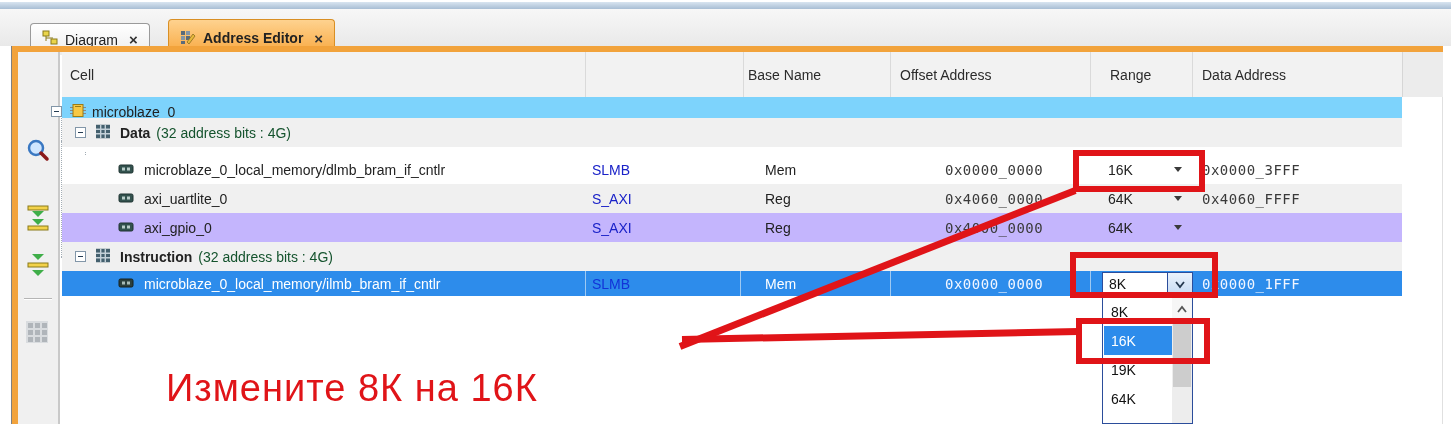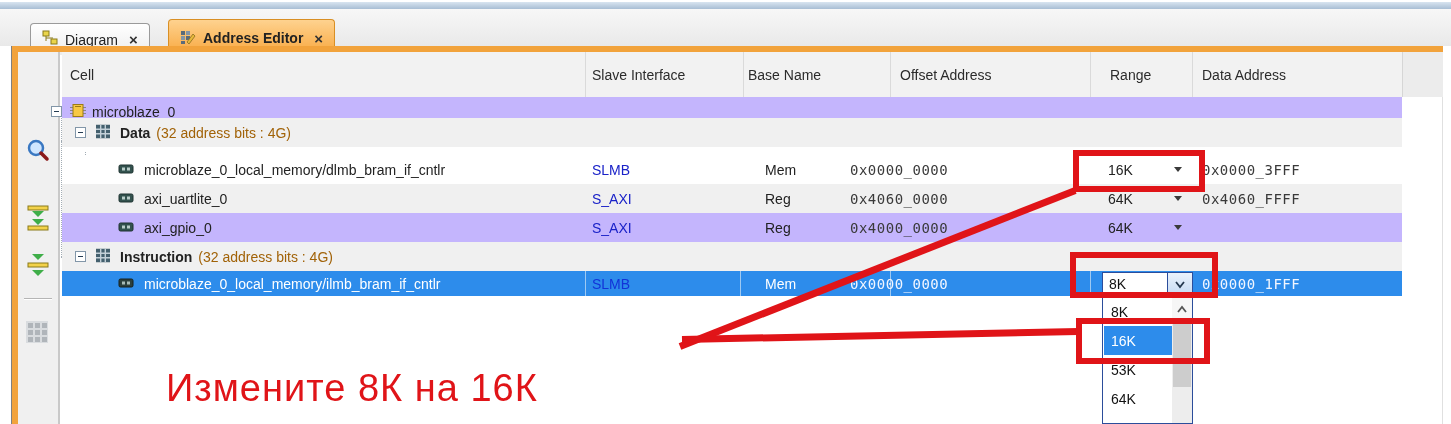--- a/index.html
+++ b/index.html
@@ -32,22 +32,22 @@
          font-size:14px;color:#2b2b2b;}
   .thead .h{position:absolute;top:0;height:100%;display:flex;align-items:center;}
   .hsep{position:absolute;top:0;width:1px;height:100%;background:#dadada;}
   .thead-fill{position:absolute;left:1402px;top:52px;width:40px;height:45px;background:#ececec;
               border-left:1px solid #d6d6d6;}
   
   .row{position:absolute;left:62px;width:1340px;height:29px;font-size:14px;}
   .row .ctext{position:absolute;top:0;height:100%;display:flex;align-items:center;white-space:nowrap;}
   .mono{font-family:"DejaVu Sans Mono",monospace;letter-spacing:.5px;color:#3a3a3a;}
   .blue{color:#1a22c8;}
-  .meta{color:#a16207;margin-left:6px;font-weight:normal;}
-  .c-slave{left:530px;} .c-base{left:703px;} .c-off{left:788px;}
+  .meta{color:#14532d;margin-left:6px;font-weight:normal;}
+  .c-slave{left:530px;} .c-base{left:703px;} .c-off{left:883px;}
   .c-range{left:1046px;} .c-high{left:1140px;}
   .tri{position:absolute;left:1112px;top:12px;width:0;height:0;
        border-left:4px solid transparent;border-right:4px solid transparent;
        border-top:5px solid #3a3a3a;}
   .row-sel{background:#2d8ceb;color:#ffffff;}
   .row-sel .mono{color:#f2f6ff;}
   .row-sel .blue{color:#1233d8;}
   .vsep{position:absolute;top:0;width:1px;height:100%;background:#9ec9f2;}
   
   .toggle{position:absolute;width:11px;height:11px;background:#fff;border:1px solid #8296a8;
@@ -153,21 +153,20 @@
           <rect x="3" y="17" width="5" height="5"></rect>
             <rect x="10" y="17" width="5" height="5"></rect>
             <rect x="17" y="17" width="5" height="5"></rect>
         </g>
       </svg>
     </span>
   </div>
 
   <div class="thead">
     <span class="h" style="left:8px">Cell</span>
-    <span class="h" style="left:530px">Slave Interface</span>
     <span class="h" style="left:838px">Offset Address</span>
     <span class="h" style="left:686px">Base Name</span>
     <span class="h" style="left:1048px">Range</span>
     <span class="h" style="left:1140px">Data Address</span>
     <span class="hsep" style="left:523px"></span>
     <span class="hsep" style="left:681px"></span>
     <span class="hsep" style="left:828px"></span>
     <span class="hsep" style="left:1028px"></span>
     <span class="hsep" style="left:1130px"></span>
   </div>
@@ -176,21 +175,21 @@
   <div class="tline-v" style="left:61px;top:118px;height:139px"></div>
   <div class="tline-h" style="left:61px;top:141px;width:18px"></div>
   <div class="tline-h" style="left:61px;top:257px;width:18px"></div>
   <div class="tline-v" style="left:85px;top:152px;height:77px"></div>
   <div class="tline-h" style="left:85px;top:171px;width:31px"></div>
   <div class="tline-h" style="left:85px;top:200px;width:31px"></div>
   <div class="tline-h" style="left:85px;top:229px;width:31px"></div>
   <div class="tline-v" style="left:85px;top:268px;height:16px"></div>
   <div class="tline-h" style="left:85px;top:284px;width:31px"></div>
 
-  <div class="row" style="top:97px;background:#c4b5fd">
+  <div class="row" style="top:97px;background:#7dd3fc">
     <span class="toggle" style="left:-11px;top:9px">
         <i></i>
       </span>
     <span class="cell-ic" style="left:8px">
       <svg width="16" height="16" viewBox="0 0 16 16">
         <g stroke="#888" stroke-width="1">
           <line x1="0" y1="5" x2="3" y2="5"></line>
             <line x1="0" y1="8" x2="3" y2="8"></line>
             <line x1="0" y1="11" x2="3" y2="11"></line>
           <line x1="13" y1="5" x2="16" y2="5"></line>
@@ -320,21 +319,21 @@
     <span class="combo-btn">
       <svg width="14" height="12" viewBox="0 0 14 12">
           <polyline points="3,4 7,9 11,4" fill="none" stroke="#24384f" stroke-width="1.8"></polyline>
         </svg>
     </span>
   </div>
 
   <div class="dlist">
     <div class="ditem" style="top:0">8K</div>
     <div class="ditem ditem-sel" style="top:29px">16K</div>
-    <div class="ditem" style="top:58px">53K</div>
+    <div class="ditem" style="top:58px">19K</div>
     <div class="ditem" style="top:87px">64K</div>
     <div class="dscroll">
       <div class="dscroll-up">
         <svg width="12" height="10" viewBox="0 0 12 10">
             <polyline points="2,7 6,2 10,7" fill="none" stroke="#555" stroke-width="1.8"></polyline>
           </svg>
       </div>
       <div class="dscroll-thumb"></div>
     </div>
   </div>

